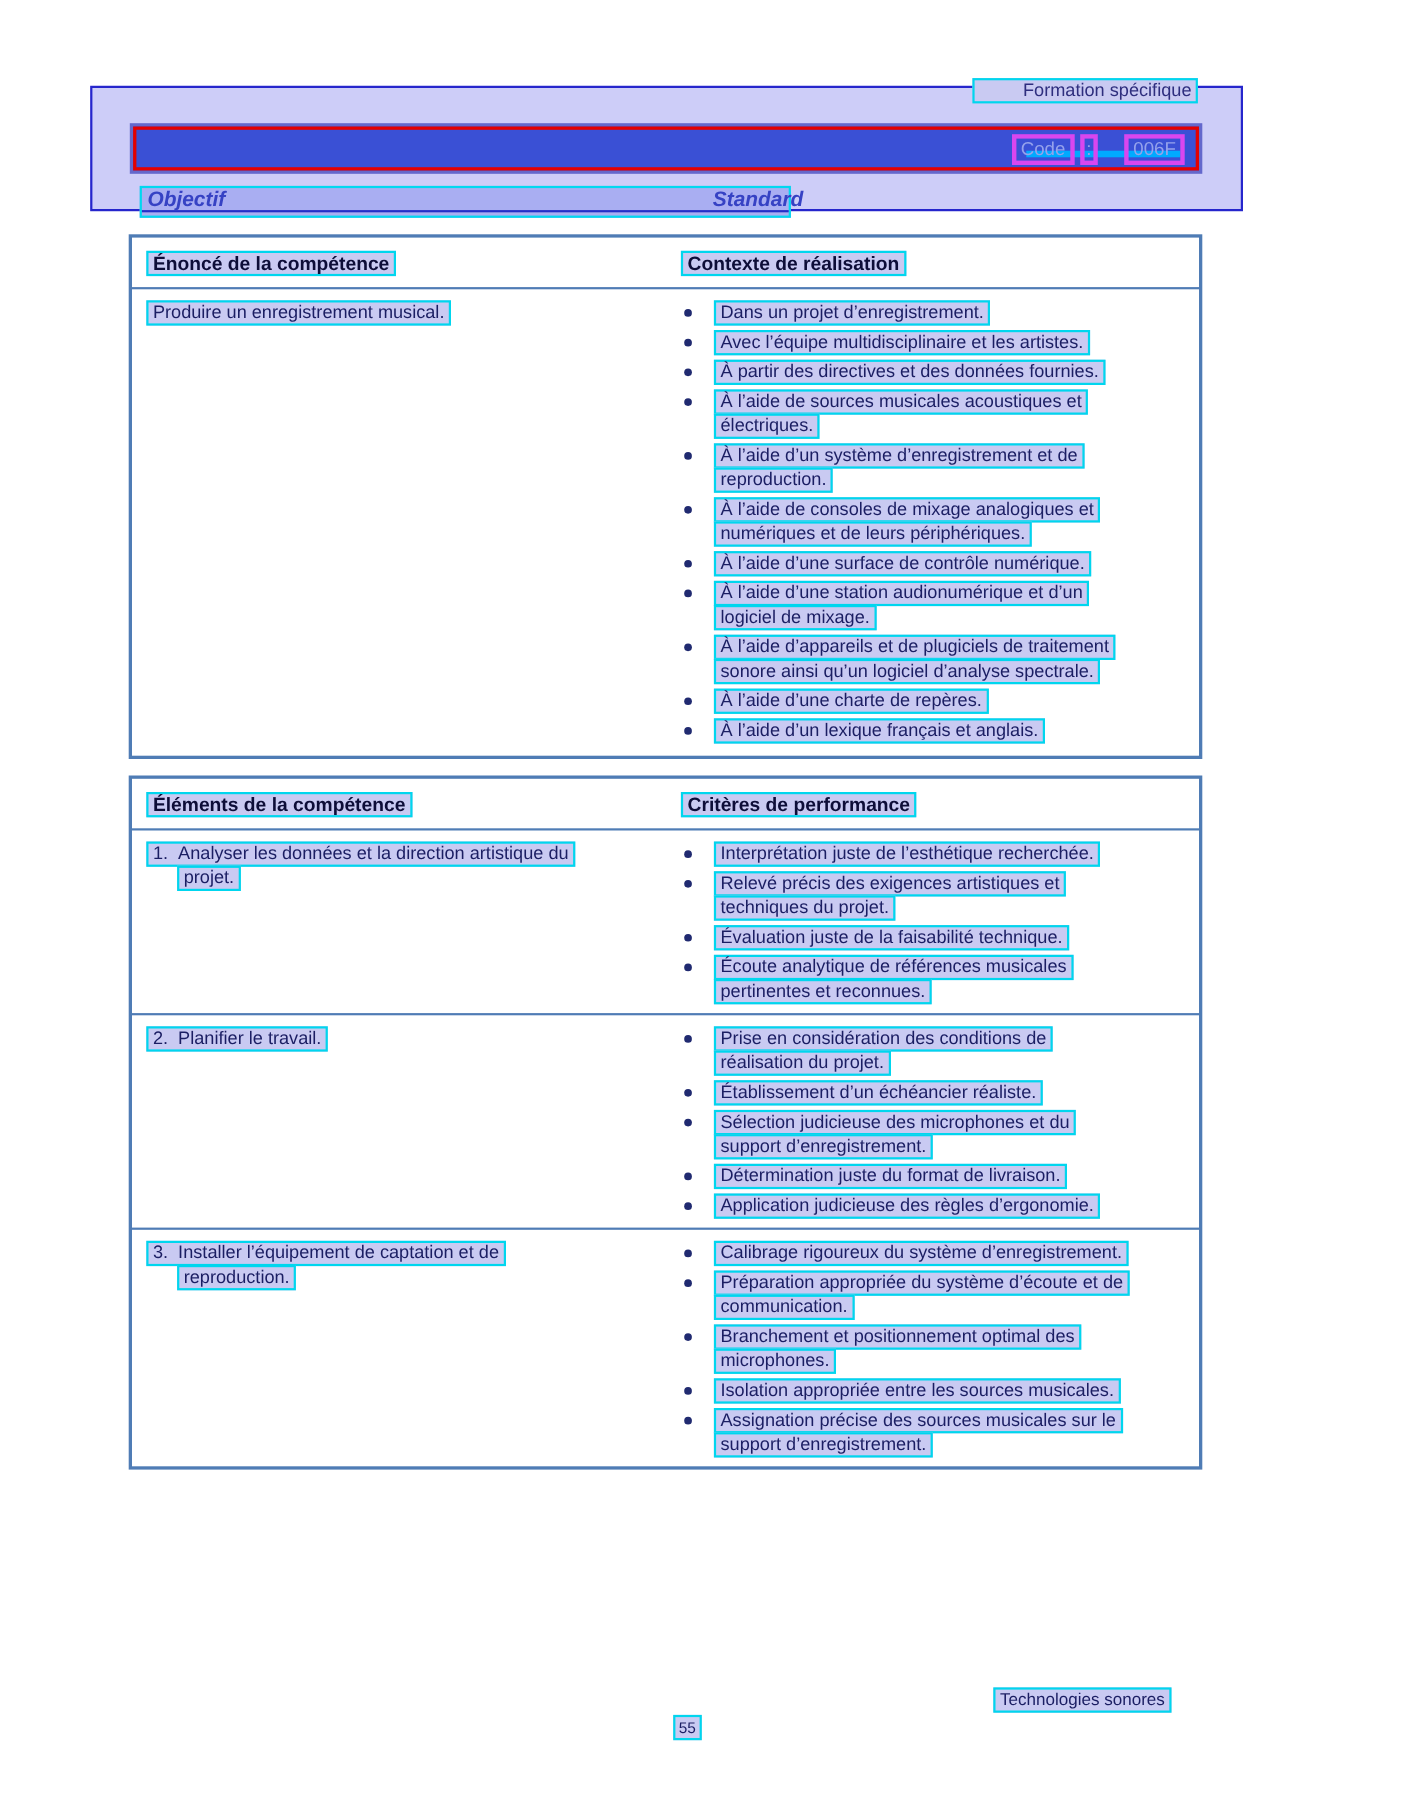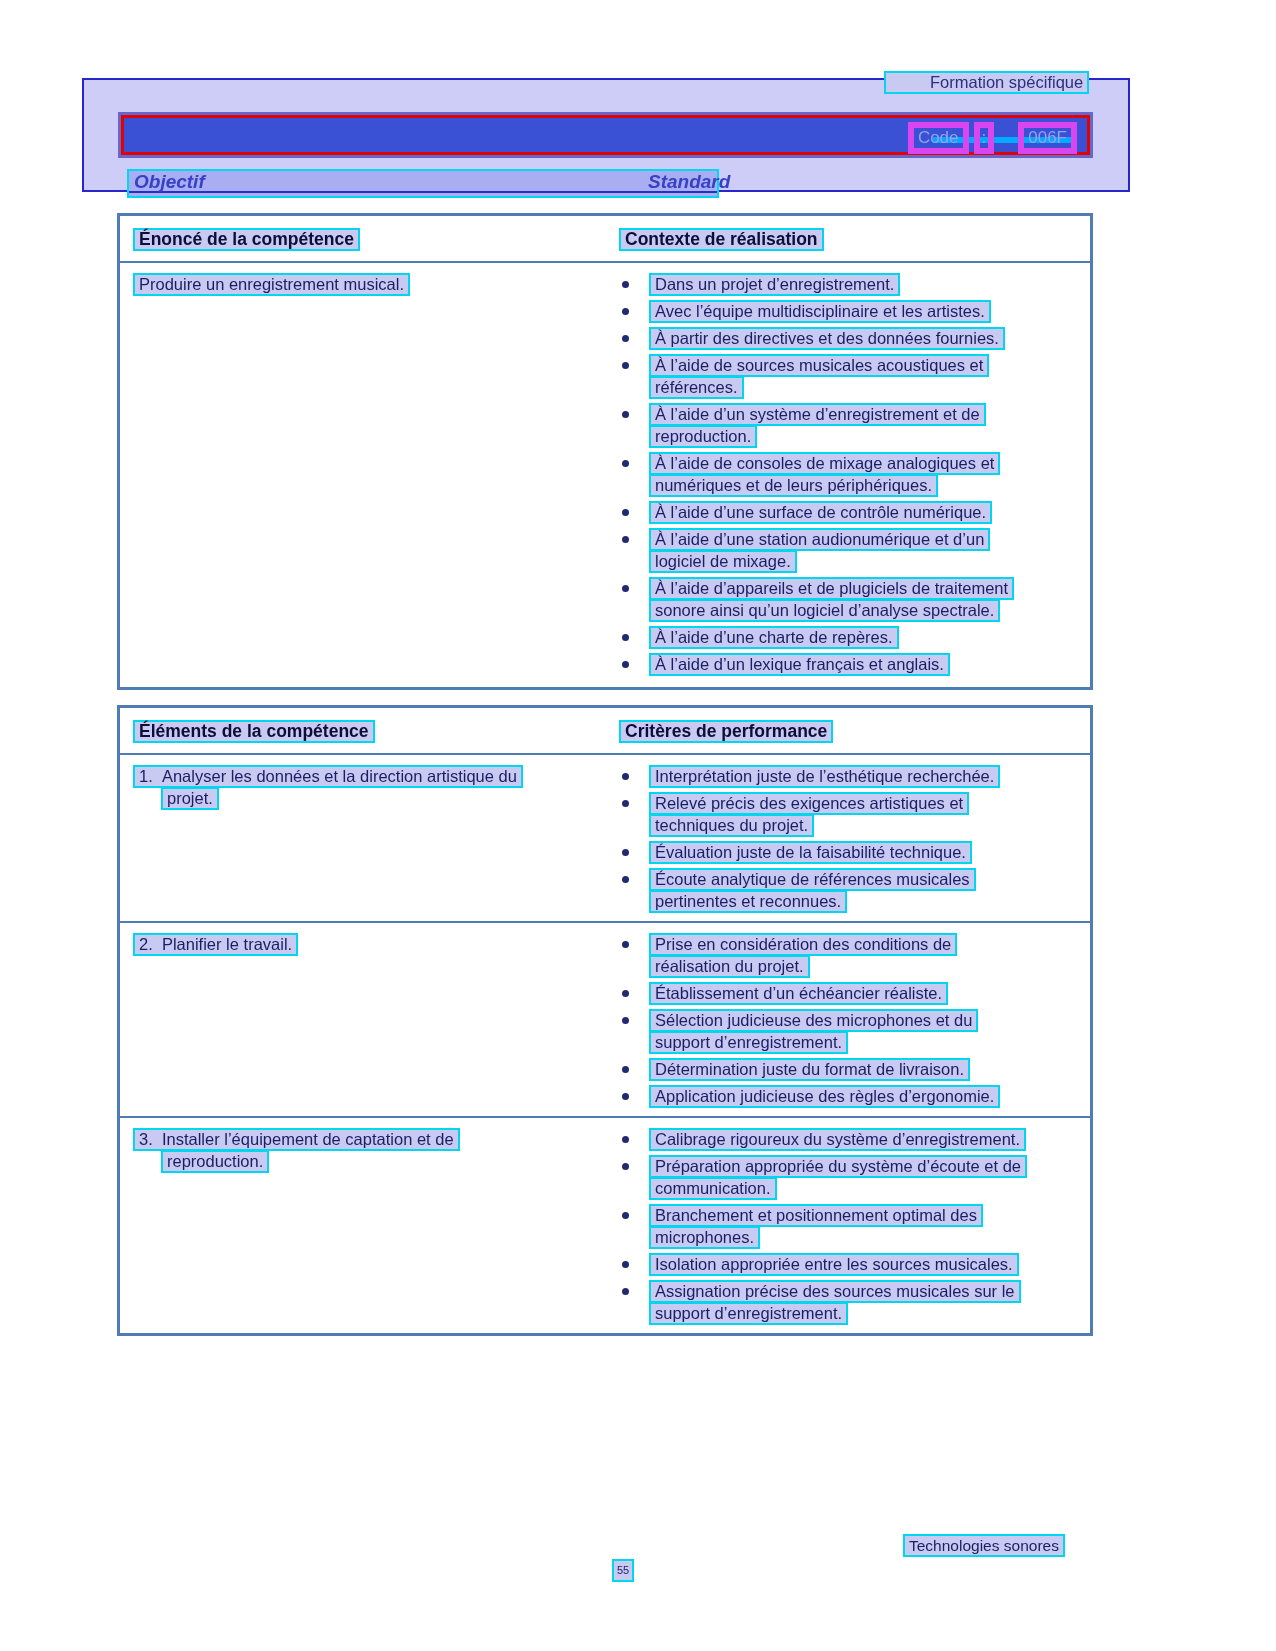--- a/index.html
+++ b/index.html
@@ -15,21 +15,21 @@
   
   .top-box{position:absolute;left:82px;top:78px;width:1044px;height:110px;
            background:#cdcdf8;border:2px solid #2626cc;}
   .formation{position:absolute;left:884px;top:71px;z-index:3;}
   .formation .hl{color:#2e2e7e;font-size:16.5px;padding-left:44px;}
 
   .banner{position:absolute;left:121px;top:115px;width:963px;height:34px;
           background:#3a50d5;border:3px solid #e40000;box-shadow:0 0 0 3px #6468cc;z-index:2;}
   .code-area{position:absolute;right:10px;top:4px;height:26px;}
   .code-strip{position:absolute;right:4px;top:15px;width:140px;height:6px;background:#00aaff;}
-  .code-seg{position:relative;z-index:2;display:inline-block;border:6px solid #d946ef;
+  .code-seg{position:relative;z-index:2;display:inline-block;border:4px solid #d946ef;
             color:#95a2ec;font-size:17px;line-height:20px;padding:0 4px;vertical-align:top;}
   .code-seg.sep{padding:0 2px;margin-left:5px;}
   .code-seg.val{margin-left:24px;}
 
   .objstd{position:absolute;left:127px;top:169px;width:588px;height:25px;
           background:#a9aef2;border:2px solid #00d8f0;z-index:3;}
   .objstd .rule{position:absolute;left:0;right:0;bottom:3px;height:2px;background:#2430c8;}
   .objstd .head{position:absolute;top:0;font-weight:bold;font-style:italic;
                 font-size:19px;color:#3642c4;z-index:2;}
   .objstd .head.o{left:5px;}
@@ -48,21 +48,21 @@
   .trow + .trow{border-top:2px solid #4f7cb5;}
   .cell.left .line.cont{margin-left:28px;}
   .bullet-item{position:relative;padding-left:30px;margin-bottom:5px;}
   .bullet-item .dot{position:absolute;left:3px;top:8px;width:7px;height:7px;
                     border-radius:50%;background:#202a70;}
 
   
   .footer-right{position:absolute;left:903px;top:1534px;}
   .footer-right .hl{font-size:15.5px;}
   .page-num{position:absolute;left:612px;top:1559px;}
-  .page-num .hl{font-size:11px;padding:0 3px;}
+  .page-num .hl{font-size:14px;padding:0 3px;}
 </style>
 </head>
 <body>
 
 <div class="page">
 
   <div class="formation">
     <span class="hl">Formation spécifique</span>
   </div>
 
@@ -104,21 +104,21 @@
               <span class="dot"></span>
               <div class="line"><span class="hl">Avec l’équipe multidisciplinaire et les artistes.</span></div>
             </div>
             <div class="bullet-item">
               <span class="dot"></span>
               <div class="line"><span class="hl">À partir des directives et des données fournies.</span></div>
             </div>
             <div class="bullet-item">
               <span class="dot"></span>
               <div class="line"><span class="hl">À l’aide de sources musicales acoustiques et</span></div>
-              <div class="line"><span class="hl">références.</span></div>
+              <div class="line"><span class="hl">électriques.</span></div>
             </div>
             <div class="bullet-item">
               <span class="dot"></span>
               <div class="line"><span class="hl">À l’aide d’un système d’enregistrement et de</span></div>
               <div class="line"><span class="hl">reproduction.</span></div>
             </div>
             <div class="bullet-item">
               <span class="dot"></span>
               <div class="line"><span class="hl">À l’aide de consoles de mixage analogiques et</span></div>
               <div class="line"><span class="hl">numériques et de leurs périphériques.</span></div>

